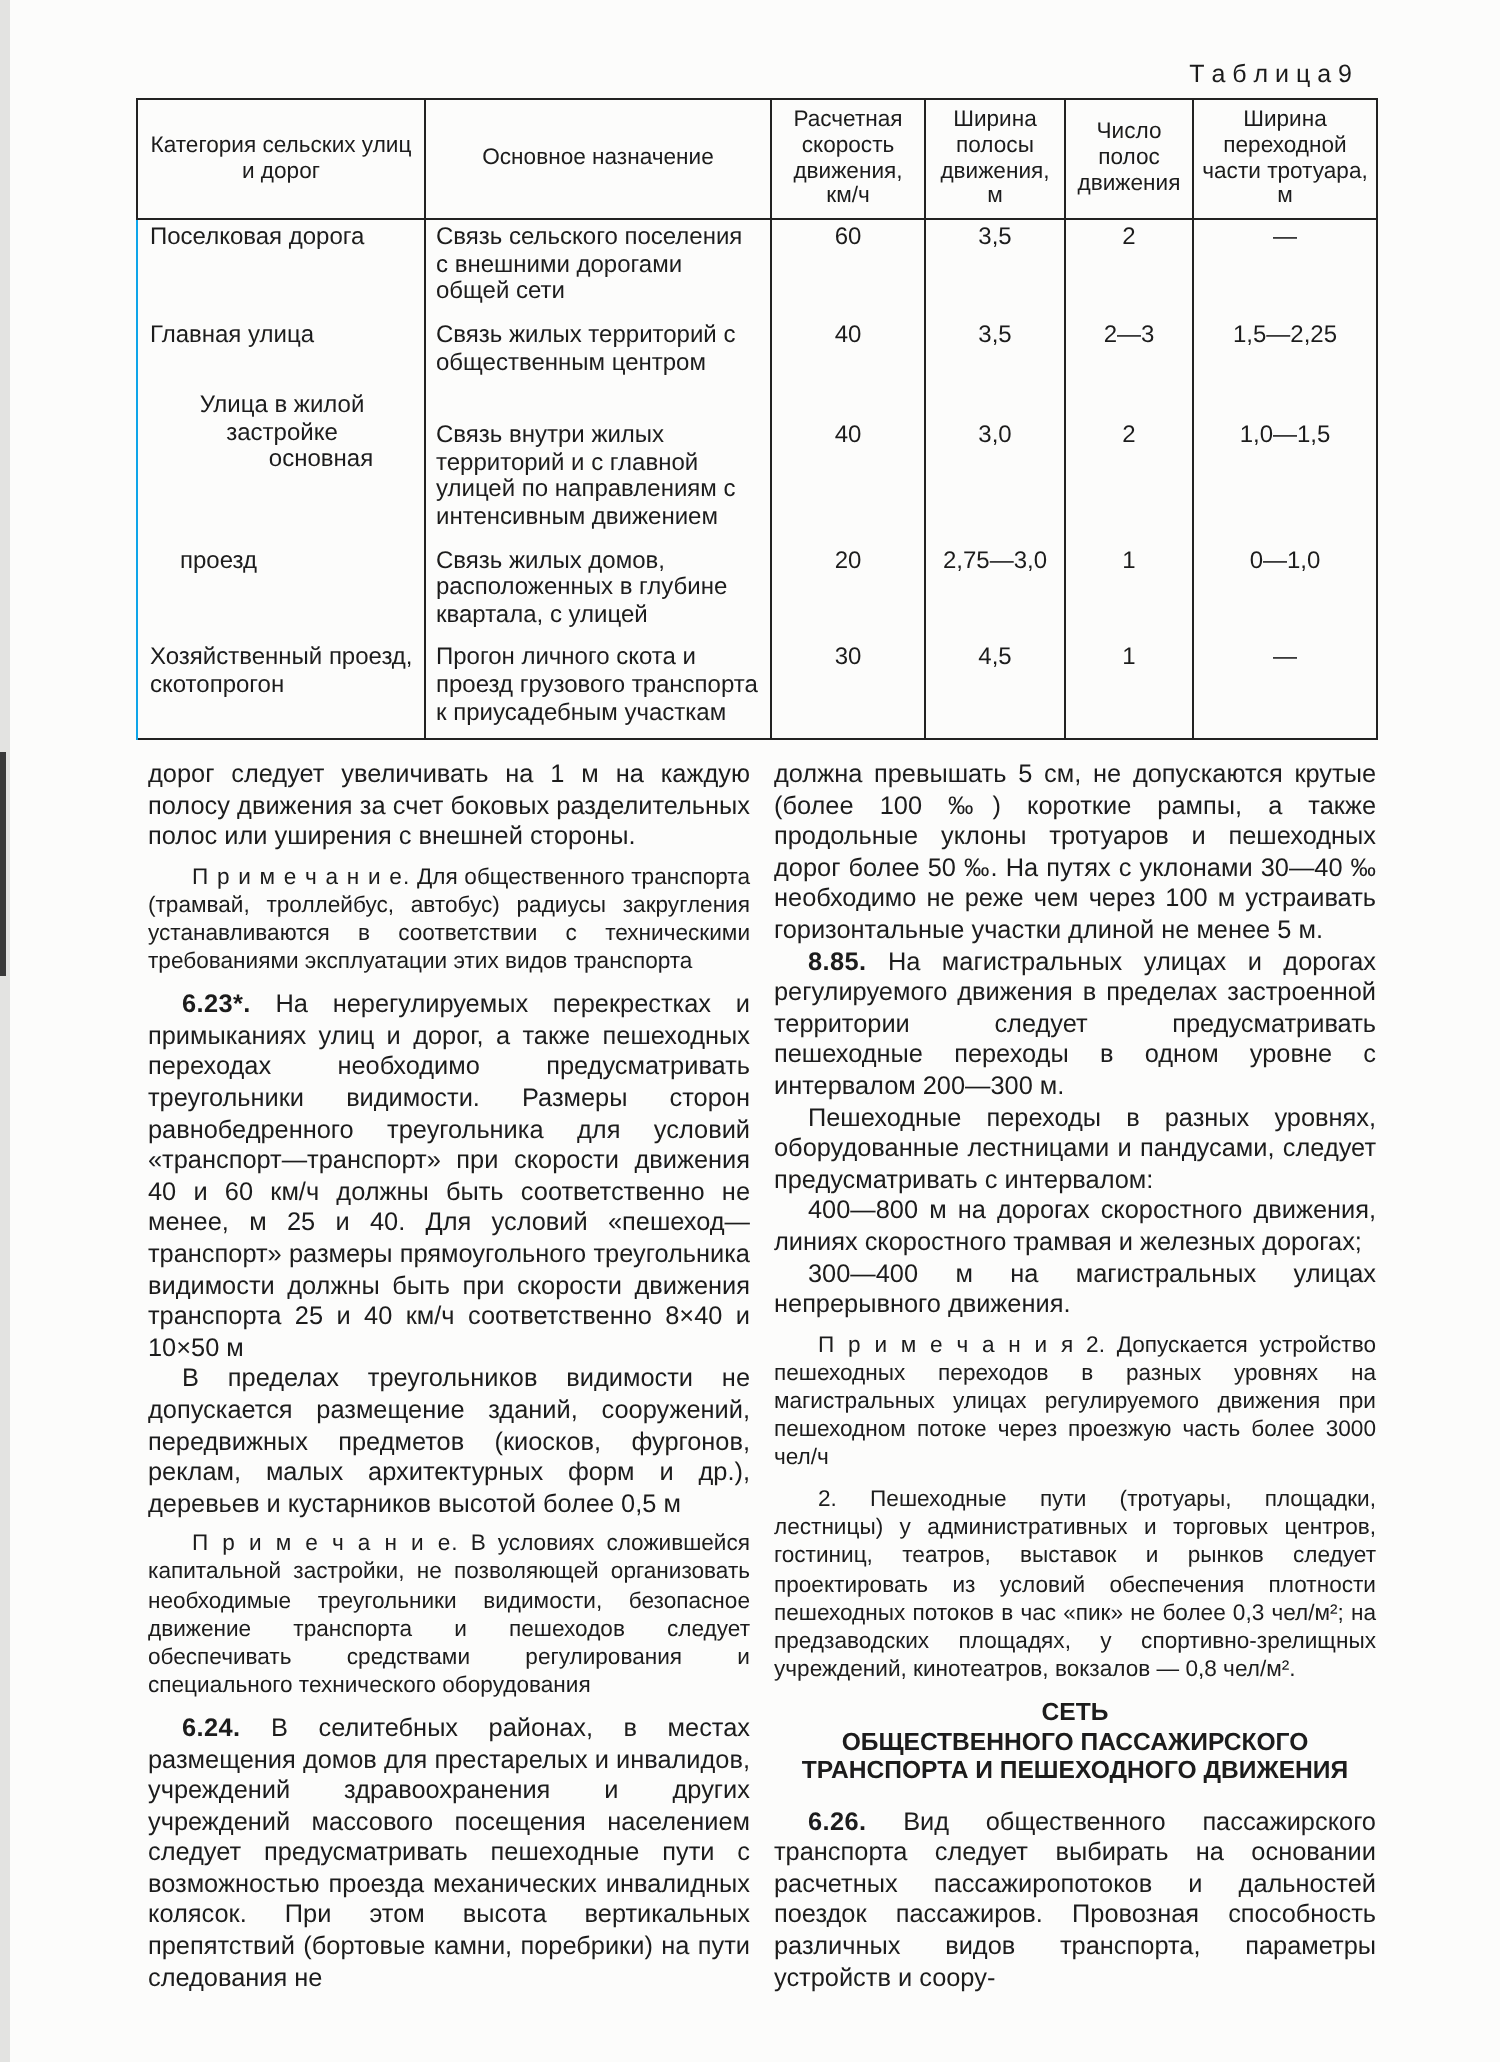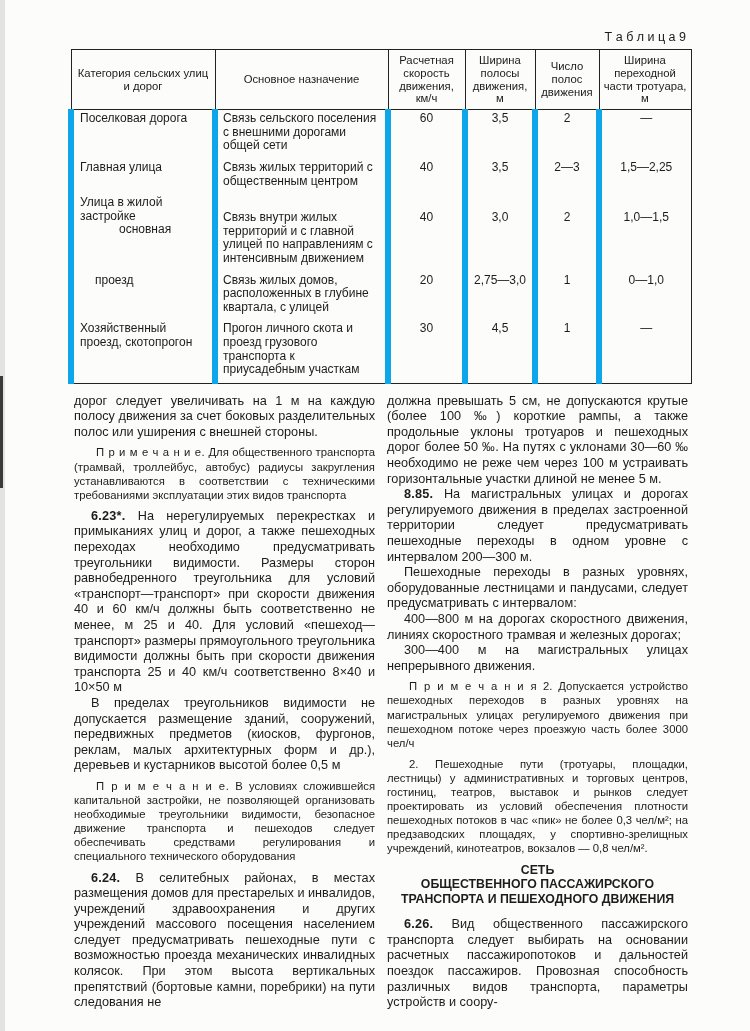--- a/index.html
+++ b/index.html
@@ -8,40 +8,40 @@
     background:#fcfcfb;
     font-family:"Liberation Sans",sans-serif;
     color:#1c1c1c;
     position:relative;
     overflow:hidden;
   }
   .edge-band{position:absolute;left:0;top:0;width:5px;height:100%;background:#e3e3e1;}
   .edge-dark{position:absolute;left:0;top:376px;width:3px;height:112px;background:#3a3a3a;}
   .content{padding:30px 62px 0 68px;position:relative;}
   .page-header{font-weight:bold;font-size:13.5px;letter-spacing:.2px;margin:0 0 16px 2px;}
-  .table-caption{text-align:right;font-size:12.5px;margin:0 2px 5px 0;}
+  .table-caption{text-align:right;font-size:12.5px;margin:0 12px 5px 0;}
   table.std{width:100%;border-collapse:collapse;table-layout:fixed;border:1.5px solid #222;}
   table.std th{
     border:1px solid #222;border-top:none;
     font-weight:normal;font-size:11.3px;line-height:12.8px;
     text-align:center;vertical-align:middle;padding:4px 2px;
   }
   table.std td{
-    border-left:6px solid #0ea5e9;border-right:1px solid #222;
+    border-left:1px solid #0ea5e9;border-right:1px solid #222;
     font-size:12px;line-height:13.6px;
     vertical-align:top;padding:2px 5px 6px 5px;
   }
   col.c1{width:144px}col.c2{width:173px}col.c3{width:77px}
   col.c4{width:70px}col.c5{width:64px}col.c6{width:92px}
   td.num{text-align:center;padding-top:3px;}
   .cat-main{padding-left:1px;}
   .cat-sub{padding-left:16px;}
   .sub-deep{padding-left:40px;}
   tr.row-offset td.nc{padding-top:17px;}
-  tr.row-offset td.catc{padding-top:2px;}
+  tr.row-offset td.catc{padding-top:2px;text-align:center;}
   .columns{display:flex;gap:12px;margin:10px 0 0 6px;}
   .col{width:303px;}
   .body{font-size:12.7px;line-height:15.6px;text-align:justify;margin:0;}
   .indent{text-indent:17px;}
   .note{font-size:11.3px;line-height:14.1px;text-align:justify;text-indent:22px;margin:5px 0 7px;}
   .note .note-label{letter-spacing:.5px;}
   .section-heading{
     font-size:12.3px;font-weight:bold;line-height:14.6px;
     text-align:center;white-space:pre-line;margin:6px 0 11px;
   }
@@ -137,21 +137,21 @@
     <div class="col">
       <p class="body">дорог следует увеличивать на 1 м на каждую полосу движения за счет боковых разделительных полос или уширения с внешней стороны.</p>
       <p class="note"><span class="note-label">П р и м е ч а н и е.</span><span> Для общественного транспорта (трамвай, троллейбус, автобус) радиусы закругления устанавливаются в соответствии с техническими требованиями эксплуатации этих видов транспорта</span></p>
       <p class="body indent"><b class="cnum">6.23*.</b><span> На нерегулируемых перекрестках и примыканиях улиц и дорог, а также пешеходных переходах необходимо предусматривать треугольники видимости. Размеры сторон равнобедренного треугольника для условий «транспорт—транспорт» при скорости движения 40 и 60 км/ч должны быть соответственно не менее, м 25 и 40. Для условий «пешеход—транспорт» размеры прямоугольного треугольника видимости должны быть при скорости движения транспорта 25 и 40 км/ч соответственно 8×40 и 10×50 м</span></p>
       <p class="body indent">В пределах треугольников видимости не допускается размещение зданий, сооружений, передвижных предметов (киосков, фургонов, реклам, малых архитектурных форм и др.), деревьев и кустарников высотой более 0,5 м</p>
       <p class="note"><span class="note-label">П р и м е ч а н и е.</span><span> В условиях сложившейся капитальной застройки, не позволяющей организовать необходимые треугольники видимости, безопасное движение транспорта и пешеходов следует обеспечивать средствами регулирования и специального технического оборудования</span></p>
       <p class="body indent"><b class="cnum">6.24.</b><span> В селитебных районах, в местах размещения домов для престарелых и инвалидов, учреждений здравоохранения и других учреждений массового посещения населением следует предусматривать пешеходные пути с возможностью проезда механических инвалидных колясок. При этом высота вертикальных препятствий (бортовые камни, поребрики) на пути следования не</span></p>
     </div>
 
     <div class="col">
-      <p class="body">должна превышать 5 см, не допускаются крутые (более 100 ‰) короткие рампы, а также продольные уклоны тротуаров и пешеходных дорог более 50 ‰. На путях с уклонами 30—60 ‰ необходимо не реже чем через 100 м устраивать горизонтальные участки длиной не менее 5 м.</p>
+      <p class="body">должна превышать 5 см, не допускаются крутые (более 100 ‰) короткие рампы, а также продольные уклоны тротуаров и пешеходных дорог более 50 ‰. На путях с уклонами 30—40 ‰ необходимо не реже чем через 100 м устраивать горизонтальные участки длиной не менее 5 м.</p>
       <p class="body indent"><b class="cnum">8.85.</b><span> На магистральных улицах и дорогах регулируемого движения в пределах застроенной территории следует предусматривать пешеходные переходы в одном уровне с интервалом 200—300 м.</span></p>
       <p class="body indent">Пешеходные переходы в разных уровнях, оборудованные лестницами и пандусами, следует предусматривать с интервалом:</p>
       <p class="body indent">400—800 м на дорогах скоростного движения, линиях скоростного трамвая и железных дорогах;</p>
       <p class="body indent">300—400 м на магистральных улицах непрерывного движения.</p>
       <p class="note"><span class="note-label">П р и м е ч а н и я</span><span> 2. Допускается устройство пешеходных переходов в разных уровнях на магистральных улицах регулируемого движения при пешеходном потоке через проезжую часть более 3000 чел/ч</span></p>
       <p class="note">2. Пешеходные пути (тротуары, площадки, лестницы) у административных и торговых центров, гостиниц, театров, выставок и рынков следует проектировать из условий обеспечения плотности пешеходных потоков в час «пик» не более 0,3 чел/м²; на предзаводских площадях, у спортивно-зрелищных учреждений, кинотеатров, вокзалов — 0,8 чел/м².</p>
       <div class="section-heading">СЕТЬ
 ОБЩЕСТВЕННОГО ПАССАЖИРСКОГО
 ТРАНСПОРТА И ПЕШЕХОДНОГО ДВИЖЕНИЯ</div>
       <p class="body indent"><b class="cnum">6.26.</b><span> Вид общественного пассажирского транспорта следует выбирать на основании расчетных пассажиропотоков и дальностей поездок пассажиров. Провозная способность различных видов транспорта, параметры устройств и соору-</span></p>

